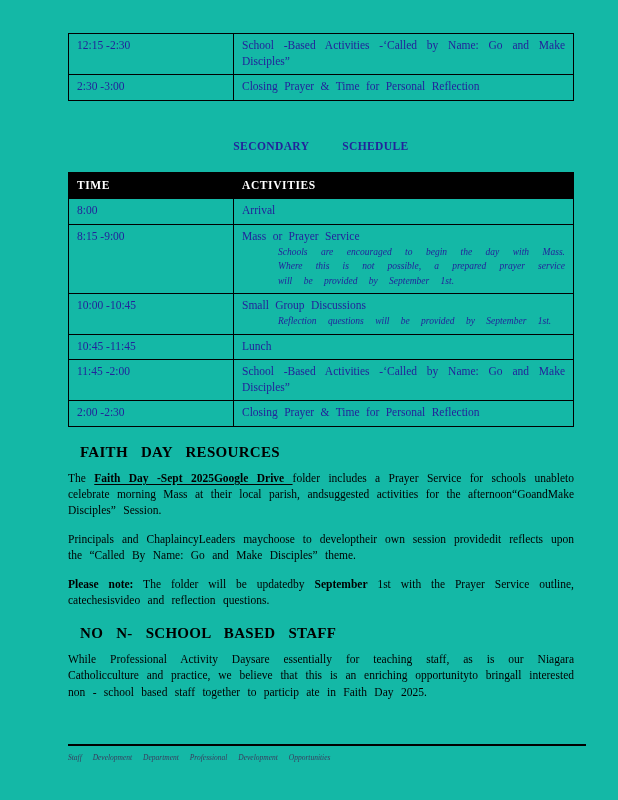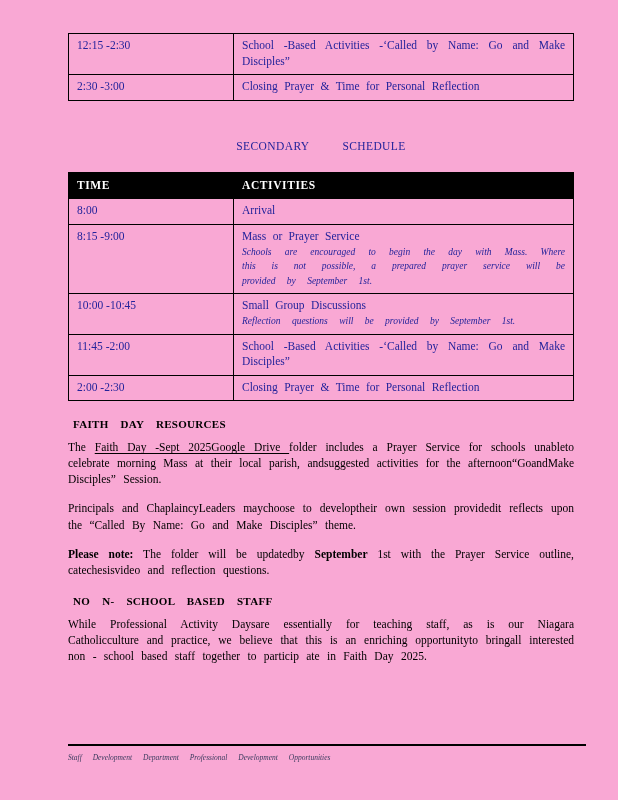--- a/index.html
+++ b/index.html
@@ -1,20 +1,20 @@
 <!DOCTYPE html>
 <html><head>
 <meta charset="utf-8">
 <style>
   html, body { margin: 0; padding: 0; background: #ffffff; }
   .page {
     position: relative;
     width: 618px;
     height: 800px;
-    background: #f9a8d4;
+    background: #14b8a6;
     font-family: "Liberation Serif", serif;
     color: #000000;
     overflow: hidden;
   }
   .content {
     position: absolute;
     left: 68px;
     top: 0;
     width: 506px;
   }
@@ -51,53 +51,55 @@
   
   .cell-note {
     display: block;
     font-style: italic;
     font-size: 9.5px;
     line-height: 1.5;
     word-spacing: 9px;
     margin-top: 1px;
     text-align: justify;
     text-align-last: left;
+    margin-left: 36px;
   }
   
   .secondary-heading {
     margin: 39px 0 20px 0;
     text-align: center;
-    font-weight: normal;
+    font-weight: bold;
     color: #23239b;
     font-size: 11.5px;
     word-spacing: 30px;
     letter-spacing: 0.4px;
   }
   .section-heading {
-    font-size: 11px;
+    font-size: 15px;
     font-weight: bold;
     color: #000000;
     word-spacing: 9px;
     letter-spacing: 0.3px;
-    margin: 17px 0 9px 5px;
+    margin: 17px 0 9px 12px;
   }
   
   .para {
     font-size: 11.5px;
     line-height: 1.4;
     word-spacing: 4.5px;
     text-align: justify;
     text-align-last: left;
     margin: 0 0 13px 0;
   }
   .doc-link {
     text-decoration: underline;
     text-underline-offset: 2px;
     color: inherit;
     cursor: pointer;
+    font-weight: bold;
   }
   
   .footer {
     position: absolute;
     left: 68px;
     right: 32px;
     top: 744px;
     border-top: 2px solid #000000;
     padding-top: 6px;
     font-style: italic;
@@ -146,20 +148,24 @@
           </td>
         </tr>
         <tr>
           <td class="time-col">10:00 -10:45</td>
           <td class="activity-col">
             <span>Small Group Discussions</span>
             <span class="cell-note">Reflection questions will be provided by September 1st.</span>
           </td>
         </tr>
         <tr>
+          <td class="time-col">10:45 -11:45</td>
+          <td class="activity-col">Lunch</td>
+        </tr>
+        <tr>
           <td class="time-col">11:45 -2:00</td>
           <td class="activity-col">School -Based Activities -‘Called by Name: Go and Make Disciples”</td>
         </tr>
         <tr>
           <td class="time-col">2:00 -2:30</td>
           <td class="activity-col">Closing Prayer &amp; Time for Personal Reflection</td>
         </tr>
       </tbody>
     </table>
 

